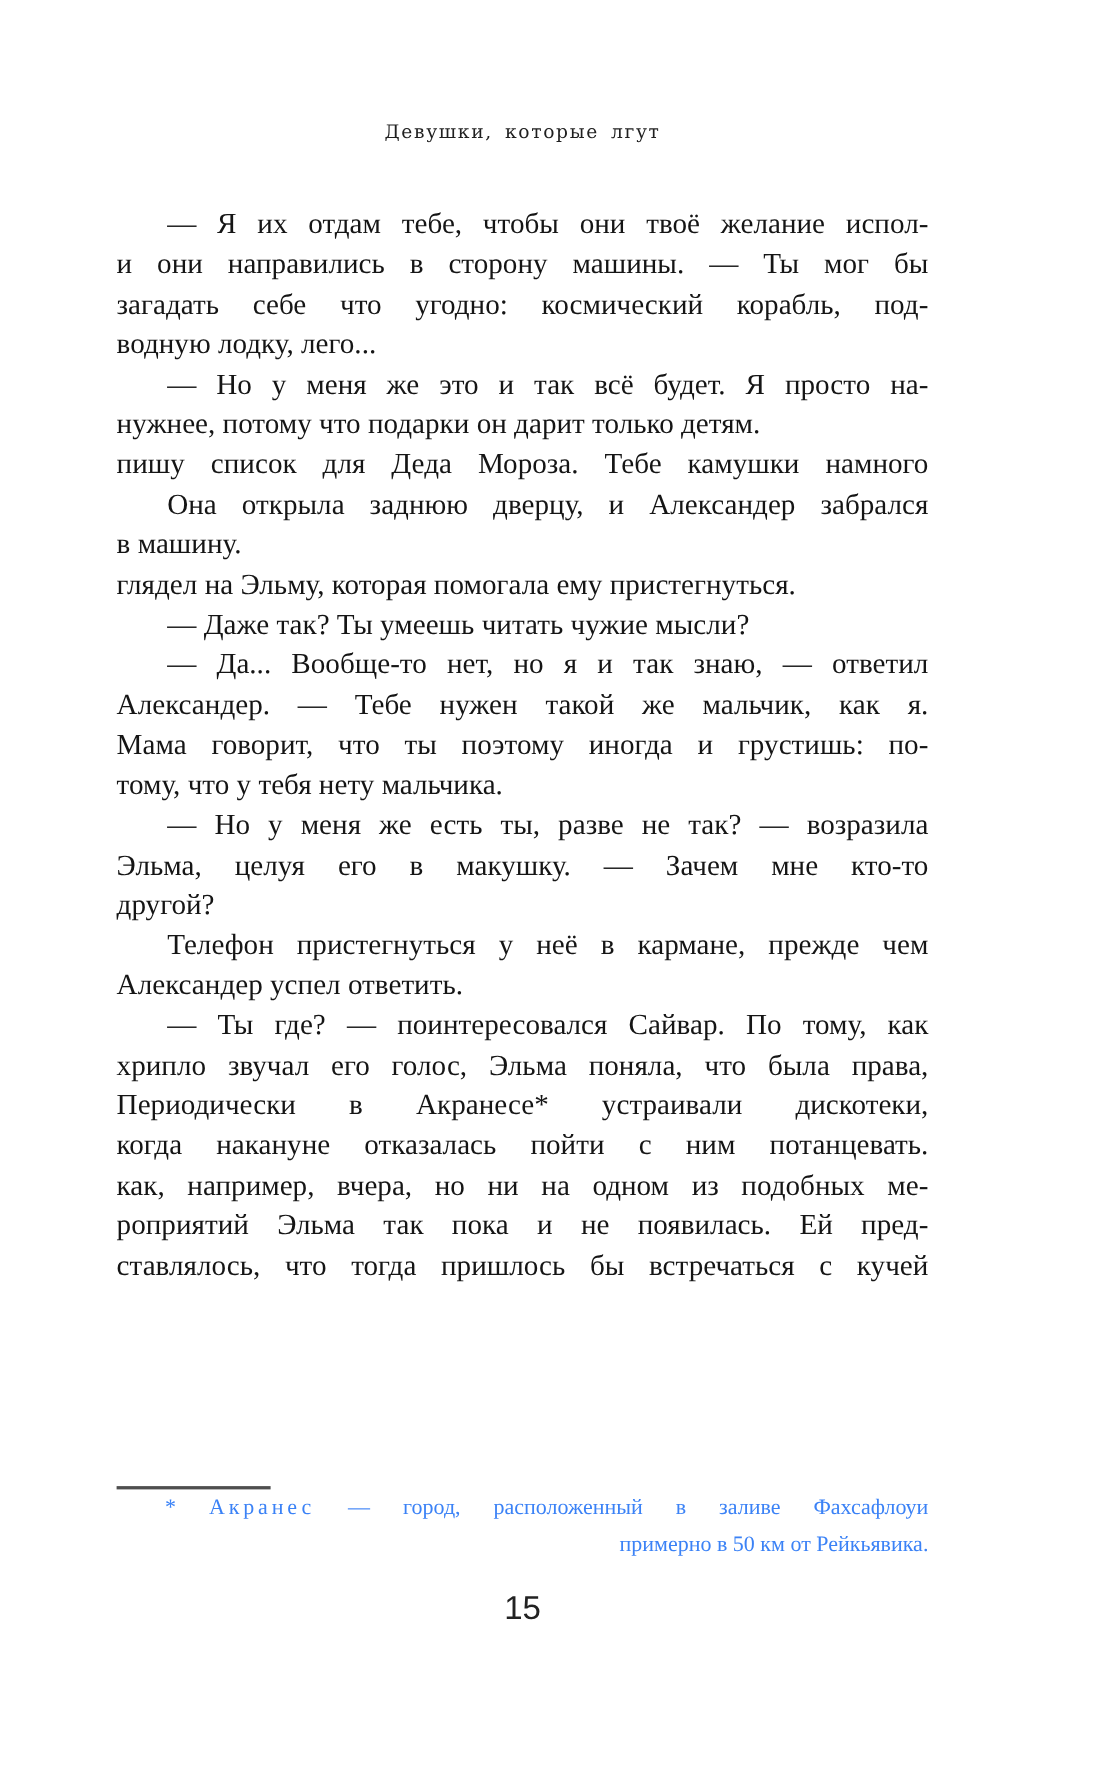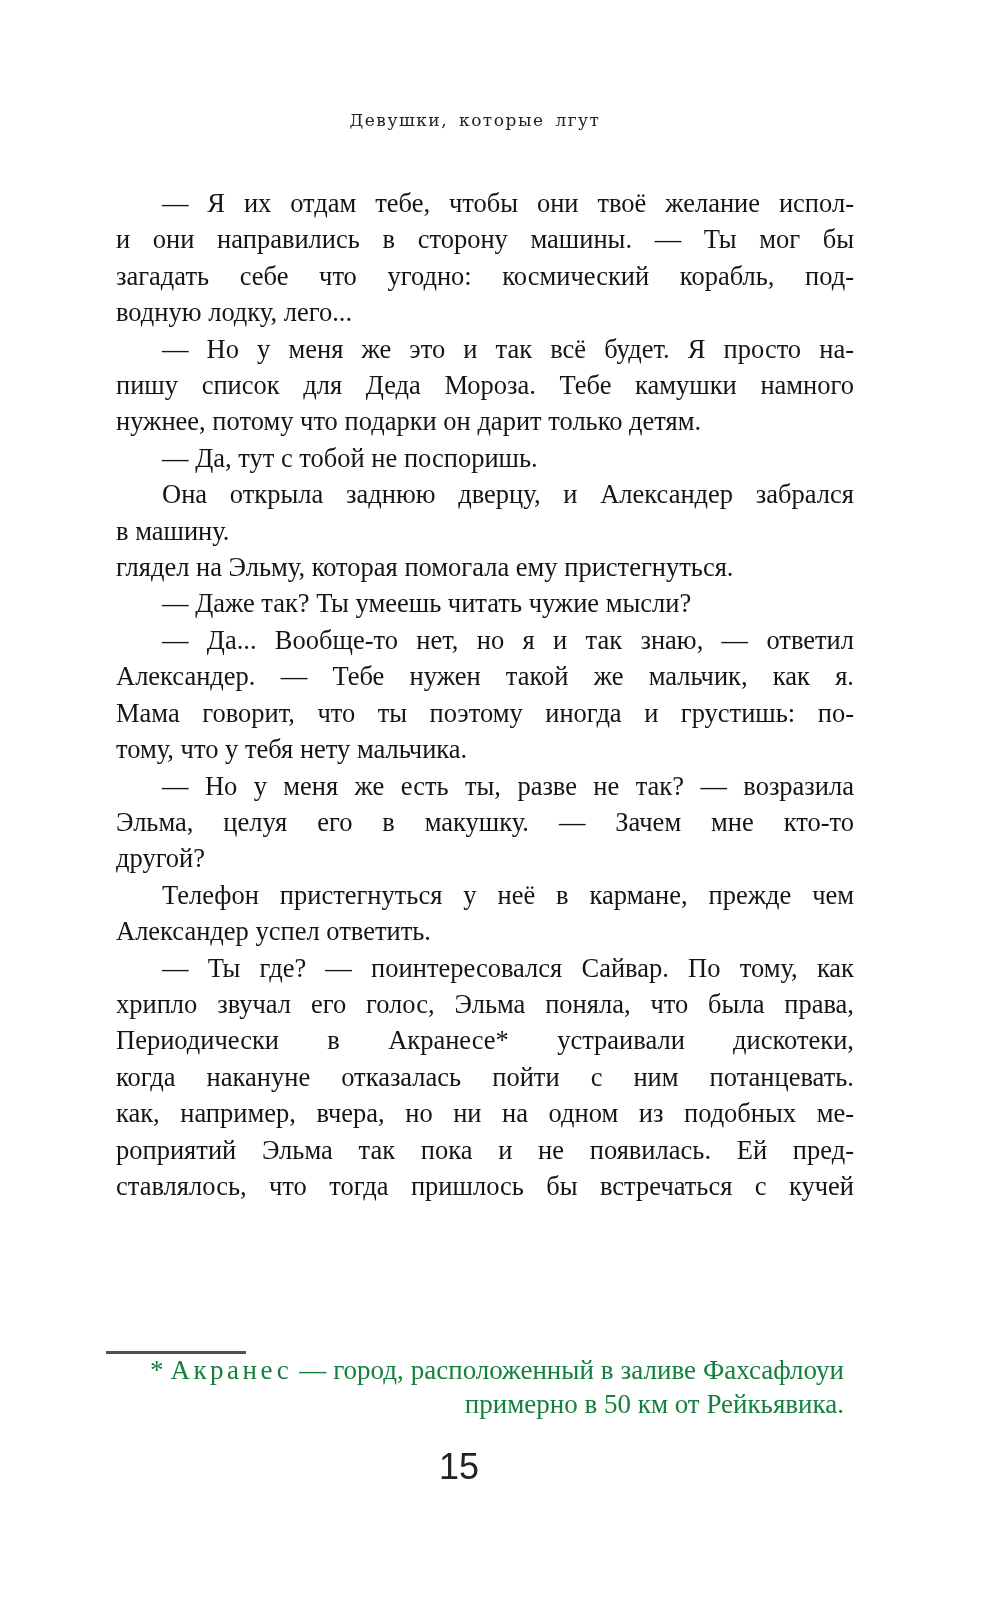--- a/index.html
+++ b/index.html
@@ -24,73 +24,71 @@
     letter-spacing: 1.5px;
     word-spacing: 4px;
     color: #202020;
   }
   .body-text {
     position: absolute;
     top: 185px; left: 106px; width: 738px;
     font-size: 26.5px;
     line-height: 36.4px;
     color: #151515;
-    margin-left: 10px;
   }
   .bline {
     text-align: justify;
     text-align-last: left;
   }
   .bline.jst { text-align-last: justify; }
   .bline.first { text-indent: 46px; }
   .footnote-rule {
     position: absolute;
     top: 1351px; left: 106px;
     width: 140px; height: 3px;
     background: #4f4f4f;
   }
   .footnote {
     position: absolute;
     top: 1354px; left: 106px; width: 738px;
-    font-size: 27px;
+    font-size: 20px;
     line-height: 33.5px;
-    color: #15803d;
+    color: #3b82f6;
   }
   .fn-line1 {
     text-align: justify;
     text-align-last: justify;
     text-indent: 44px;
   }
   .fn-term { letter-spacing: 3.5px; }
   .fn-line2 { text-align: right; }
   .page-number {
     position: absolute;
-    top: 1446px; left: 90px; width: 738px;
+    top: 1446px; left: 106px; width: 738px;
     text-align: center;
     font-family: "Liberation Sans", "DejaVu Sans", sans-serif;
-    font-size: 36px;
+    font-size: 30px;
     color: #222222;
   }
 </style>
 </head>
 <body>
 
 <div class="page">
 
   <div class="running-head">Девушки, которые лгут</div>
 
   <div class="body-text">
       <div class="bline first jst">— Я их отдам тебе, чтобы они твоё желание испол-</div>
       <div class="bline jst">и они направились в сторону машины. — Ты мог бы</div>
       <div class="bline jst">загадать себе что угодно: космический корабль, под-</div>
       <div class="bline">водную лодку, лего...</div>
       <div class="bline first jst">— Но у меня же это и так всё будет. Я просто на-</div>
+      <div class="bline">нужнее, потому что подарки он дарит только детям.</div>
       <div class="bline jst">пишу список для Деда Мороза. Тебе камушки намного</div>
-      <div class="bline">нужнее, потому что подарки он дарит только детям.</div>
-      <div class="bline first">— Да, тут с тобой не поспоришь.</div>
       <div class="bline first jst">Она открыла заднюю дверцу, и Александер забрался</div>
       <div class="bline">в машину.</div>
       <div class="bline">глядел на Эльму, которая помогала ему пристегнуться.</div>
       <div class="bline first">— Даже так? Ты умеешь читать чужие мысли?</div>
       <div class="bline first jst">— Да... Вообще-то нет, но я и так знаю, — ответил</div>
       <div class="bline jst">Александер. — Тебе нужен такой же мальчик, как я.</div>
       <div class="bline jst">Мама говорит, что ты поэтому иногда и грустишь: по-</div>
       <div class="bline">тому, что у тебя нету мальчика.</div>
       <div class="bline first jst">— Но у меня же есть ты, разве не так? — возразила</div>
       <div class="bline jst">Эльма, целуя его в макушку. — Зачем мне кто-то</div>

